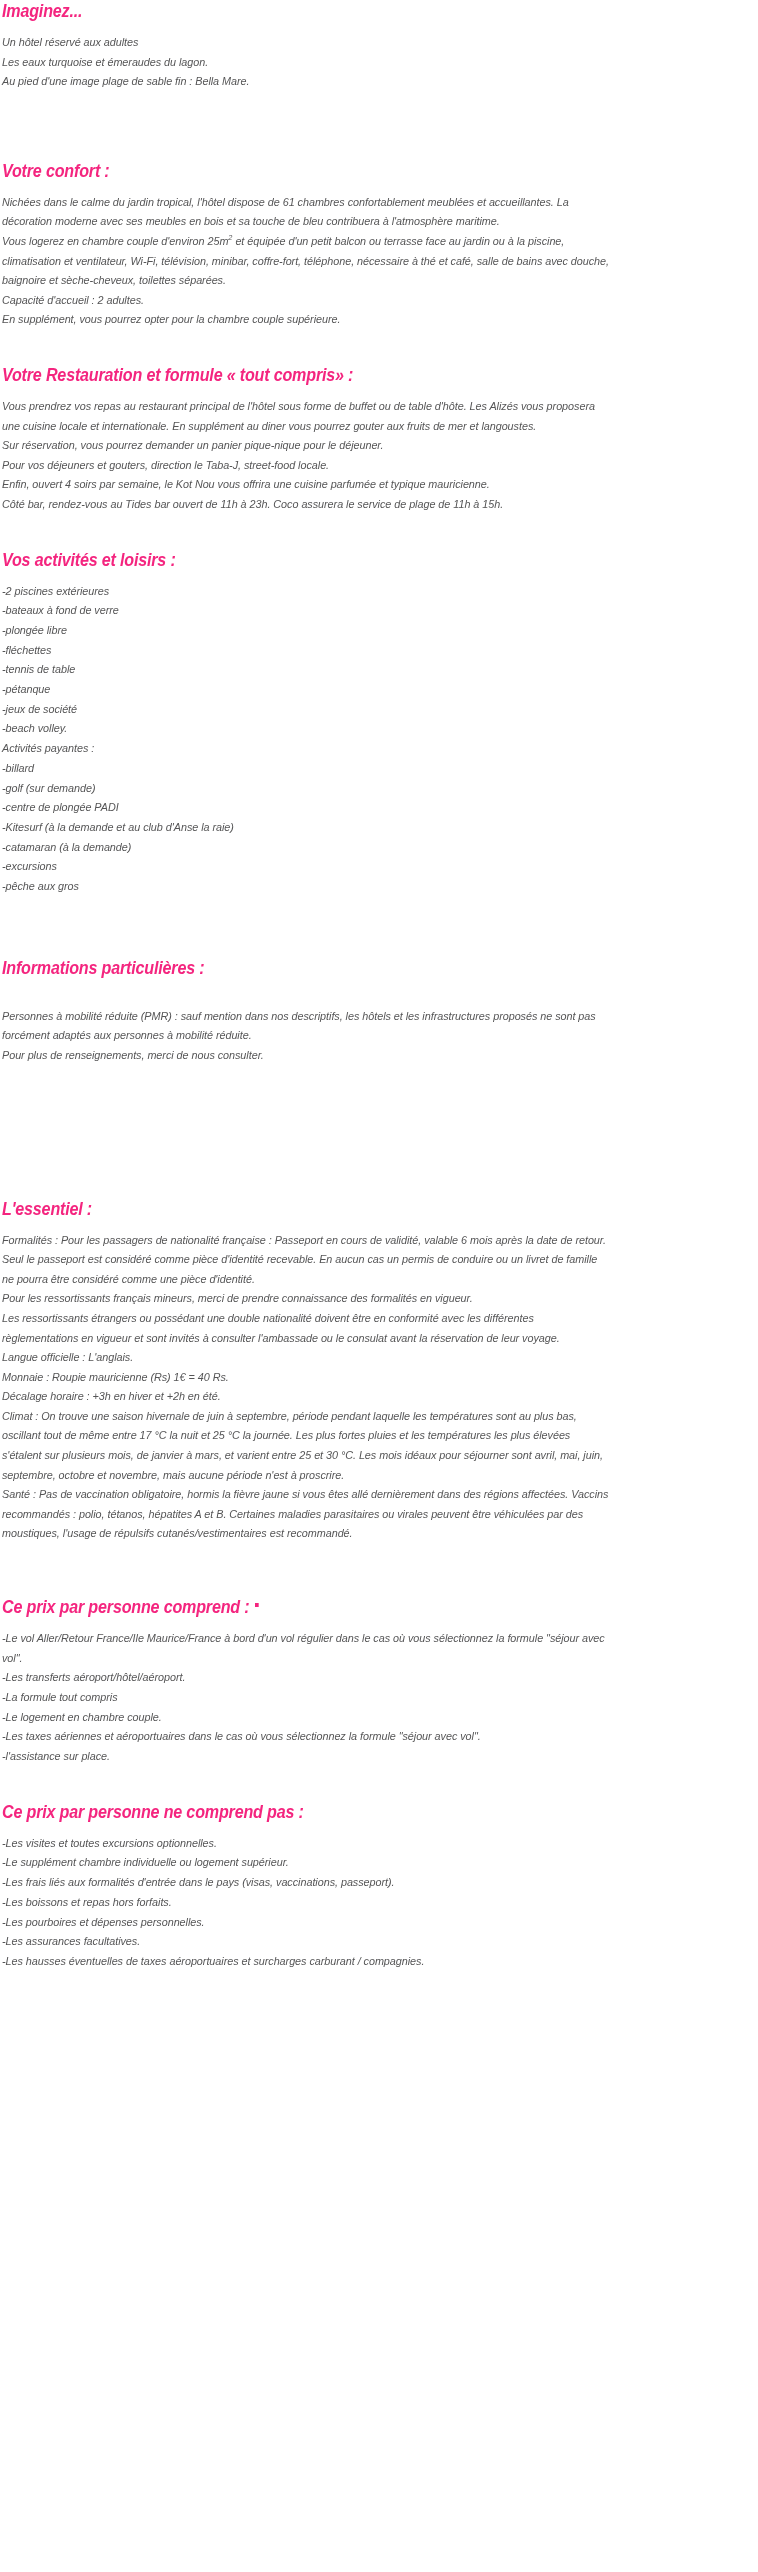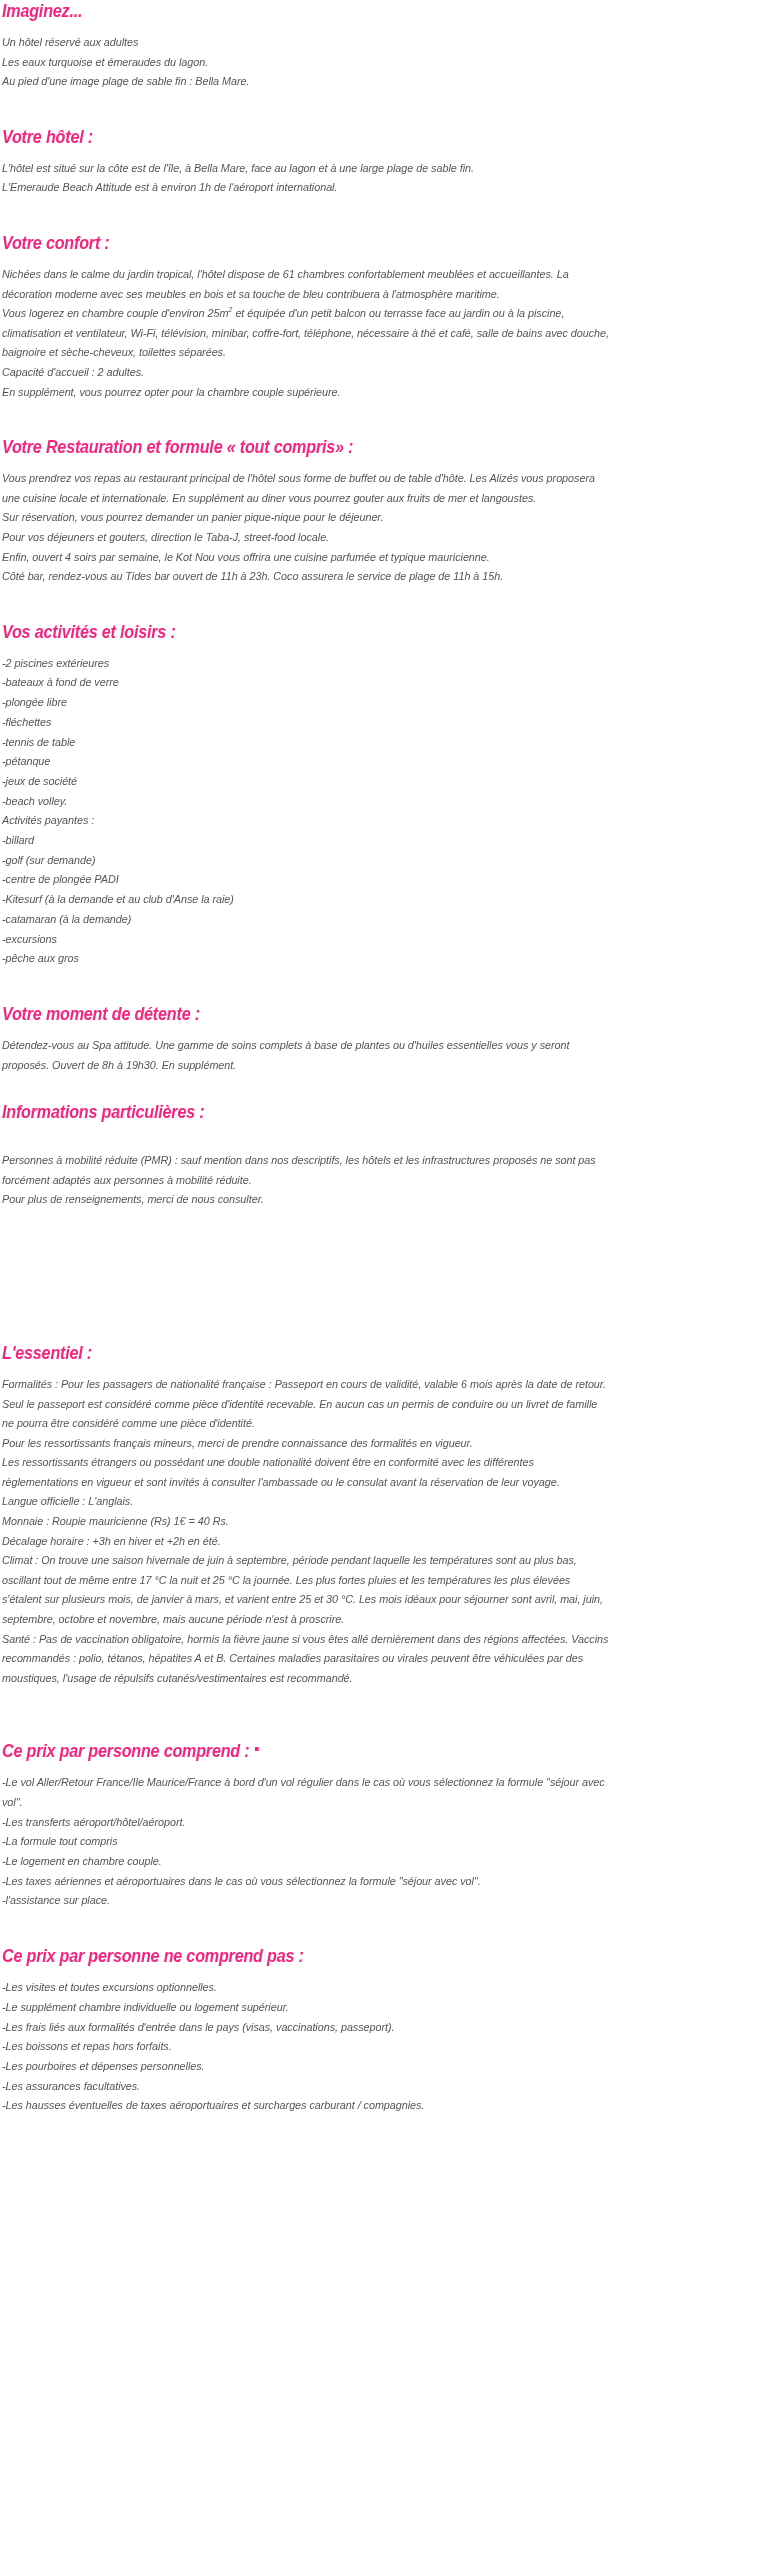--- a/index.html
+++ b/index.html
@@ -95,26 +95,20 @@
   <div class="block">
     <h2 class="section-title">Imaginez...</h2>
     <div class="after-title"></div>
     <p class="body-line">Un hôtel réservé aux adultes</p>
     <p class="body-line">Les eaux turquoise et émeraudes du lagon.</p>
     <p class="body-line">Au pied d'une image plage de sable fin : Bella Mare.</p>
   </div>
 
   <div class="gap-l"></div>
 
-  <div class="block">
-    <h2 class="section-title">Votre hôtel :</h2>
-    <div class="after-title"></div>
-    <p class="body-line">L'hôtel est situé sur la côte est de l'île, à Bella Mare, face au lagon et à une large plage de sable fin.</p>
-    <p class="body-line">L'Emeraude Beach Attitude est à environ 1h de l'aéroport international.</p>
-  </div>
 
   <div class="gap-l"></div>
 
   <div class="block">
     <h2 class="section-title">Votre confort :</h2>
     <div class="after-title"></div>
     <p class="body-para">Nichées dans le calme du jardin tropical, l'hôtel dispose de 61 chambres confortablement meublées et accueillantes. La décoration moderne avec ses meubles en bois et sa touche de bleu contribuera à l'atmosphère maritime.</p>
     <p class="body-para">Vous logerez en chambre couple d'environ 25m<sup>2</sup> et équipée d'un petit balcon ou terrasse face au jardin ou à la piscine, climatisation et ventilateur, Wi-Fi, télévision, minibar, coffre-fort, téléphone, nécessaire à thé et café, salle de bains avec douche, baignoire et sèche-cheveux, toilettes séparées.</p>
     <p class="body-line">Capacité d'accueil : 2 adultes.</p>
     <p class="body-line">En supplément, vous pourrez opter pour la chambre couple supérieure.</p>
@@ -150,25 +144,20 @@
     <p class="list-line">-golf (sur demande)</p>
     <p class="list-line">-centre de plongée PADI</p>
     <p class="list-line">-Kitesurf (à la demande et au club d'Anse la raie)</p>
     <p class="list-line">-catamaran (à la demande)</p>
     <p class="list-line">-excursions</p>
     <p class="list-line">-pêche aux gros</p>
   </div>
 
   <div class="gap-l"></div>
 
-  <div class="block">
-    <h2 class="section-title">Votre moment de détente :</h2>
-    <div class="after-title"></div>
-    <p class="body-para">Détendez-vous au Spa attitude. Une gamme de soins complets à base de plantes ou d'huiles essentielles vous y seront proposés. Ouvert de 8h à 19h30. En supplément.</p>
-  </div>
 
   <div class="gap-m"></div>
 
   <div class="block">
     <h2 class="section-title">Informations particulières :</h2>
     <div class="after-title-wide"></div>
     <div class="gap-xs"></div>
     <p class="body-para">Personnes à mobilité réduite (PMR) : sauf mention dans nos descriptifs, les hôtels et les infrastructures proposés ne sont pas forcément adaptés aux personnes à mobilité réduite.</p>
     <p class="body-line">Pour plus de renseignements, merci de nous consulter.</p>
   </div>

